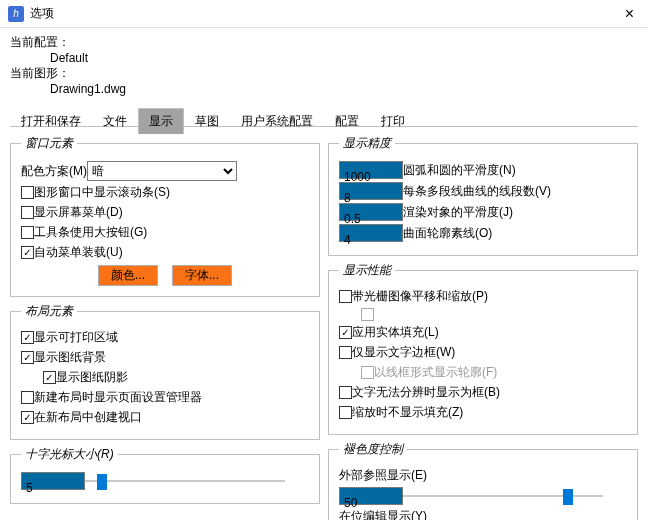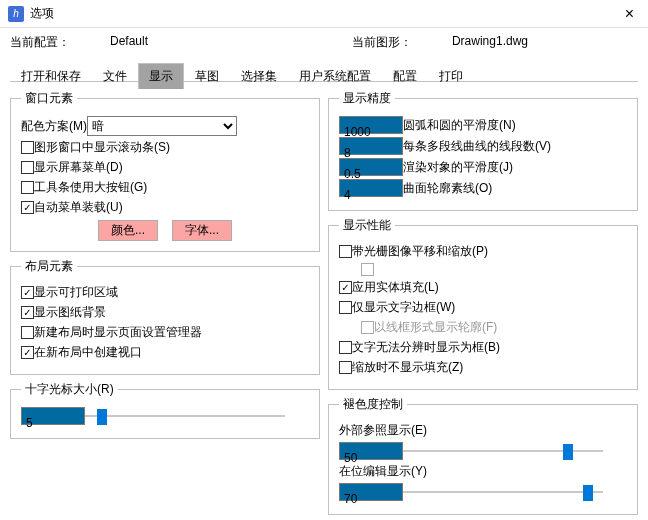--- a/index.html
+++ b/index.html
@@ -2,38 +2,38 @@
 <html><head>
 <meta charset="utf-8">
 <style>
   * { box-sizing: border-box; font-family: "Microsoft YaHei", "SimSun", sans-serif; font-size: 12px; }
   body { margin: 0; padding: 0; background: #fff; width: 648px; }
   .titlebar { height: 28px; display: flex; align-items: center; padding: 0 8px; border-bottom: 1px solid #e0e0e0; }
   .titlebar .icon { width: 16px; height: 16px; background: #3e6fd6; border-radius: 2px; margin-right: 6px; display:flex;align-items:center;justify-content:center;color:#fff;font-style:italic;font-size:10px;}
   .titlebar .title { flex: 0 0 auto; }
   .titlebar .spacer { flex: 1; }
   .titlebar .close { font-size: 16px; padding: 0 6px; }
-  .info-row { display: flex; padding: 6px 10px 2px 10px; }
+  .info-row { display: flex; padding: 6px 10px 2px 10px; flex-direction: column; }
   .info-row .val { margin-left: 40px; }
   .info-row .gap { flex: 1; }
   .tabs { display: flex; border-bottom: 1px solid #c0c0c0; margin: 2px 10px 0 10px; }
   .tab { padding: 4px 10px; border: 1px solid transparent; border-bottom: none; position: relative; top: 8px; }
   .tab.active { border-color: #c0c0c0; background: #a3a3a3; }
   .tab-body { padding: 8px 10px; display: flex; gap: 8px; }
   .col { flex: 1; display: flex; flex-direction: column; gap: 6px; }
   fieldset { border: 1px solid #c0c0c0; padding: 6px 10px 10px 10px; margin: 0; }
-  legend { padding: 0 4px; }
+  legend { padding: 0 4px; font-style: italic; }
   .row { display: flex; align-items: center; margin: 3px 0; }
   .row.indent { margin-left: 22px; }
   .chk { width:13px; height:13px; border:1px solid #333; display:inline-flex; align-items:center; justify-content:center; font-size:10px; line-height:1; background:#fff;}
   .chk.checked::after { content:"✓"; }
   .chk.disabled { border-color:#aaa; color:#aaa; }
   .lbl-txt.disabled { color:#999; }
   select.combo { width: 150px; height: 20px; border:1px solid #7a7a7a; background:#fff; }
-  .btn { background:#fca5a5; border:1px solid #adadad; padding:2px 10px; min-width:70px; text-align:center; display:inline-block;}
+  .btn { background:#f97316; border:1px solid #adadad; padding:2px 10px; min-width:70px; text-align:center; display:inline-block;}
   .btn.small { min-width:60px; padding:1px 8px;}
   .btn-row { display:flex; gap:14px; justify-content:center; margin-top:4px;}
   .numbox { width:64px; height:18px; border:1px solid #7a7a7a; padding:8px 4px; background:#0369a1; display:inline-block;}
   .slider-wrap { position:relative; height:18px; width:200px; }
   .slider-track { position:absolute; top:8px; left:0; right:0; height:2px; background:#c9c9c9; }
   .slider-thumb { position:absolute; top:2px; width:10px; height:16px; background:#0078d7; }
 </style>
 </head>
 <body>
 
@@ -51,21 +51,20 @@
   <span>当前图形：</span>
   <span class="val">Drawing1.dwg</span>
   <span style="width:110px"></span>
 </div>
 
 <div class="tabs" id="tabs">
     <div class="tab">打开和保存</div>
     <div class="tab">文件</div>
     <div class="tab active">显示</div>
     <div class="tab">草图</div>
-    <div class="tab">选择集</div>
     <div class="tab">用户系统配置</div>
     <div class="tab">配置</div>
     <div class="tab">打印</div>
   </div>
 
 <div class="tab-body">
 
   <div class="col">
     <fieldset>
       <legend>窗口元素</legend>
@@ -99,20 +98,24 @@
 
     <fieldset>
       <legend>布局元素</legend>
       <div class="row">
           <span class="chk checked"></span>
           <span class="lbl-txt">显示可打印区域</span>
         </div>
       <div class="row">
           <span class="chk checked"></span>
           <span class="lbl-txt">显示图纸背景</span>
+        </div>
+      <div class="row indent">
+          <span class="chk checked"></span>
+          <span class="lbl-txt">显示图纸阴影</span>
         </div>
       <div class="row">
           <span class="chk"></span>
           <span class="lbl-txt">新建布局时显示页面设置管理器</span>
         </div>
       <div class="row">
           <span class="chk checked"></span>
           <span class="lbl-txt">在新布局中创建视口</span>
         </div>
     </fieldset>

